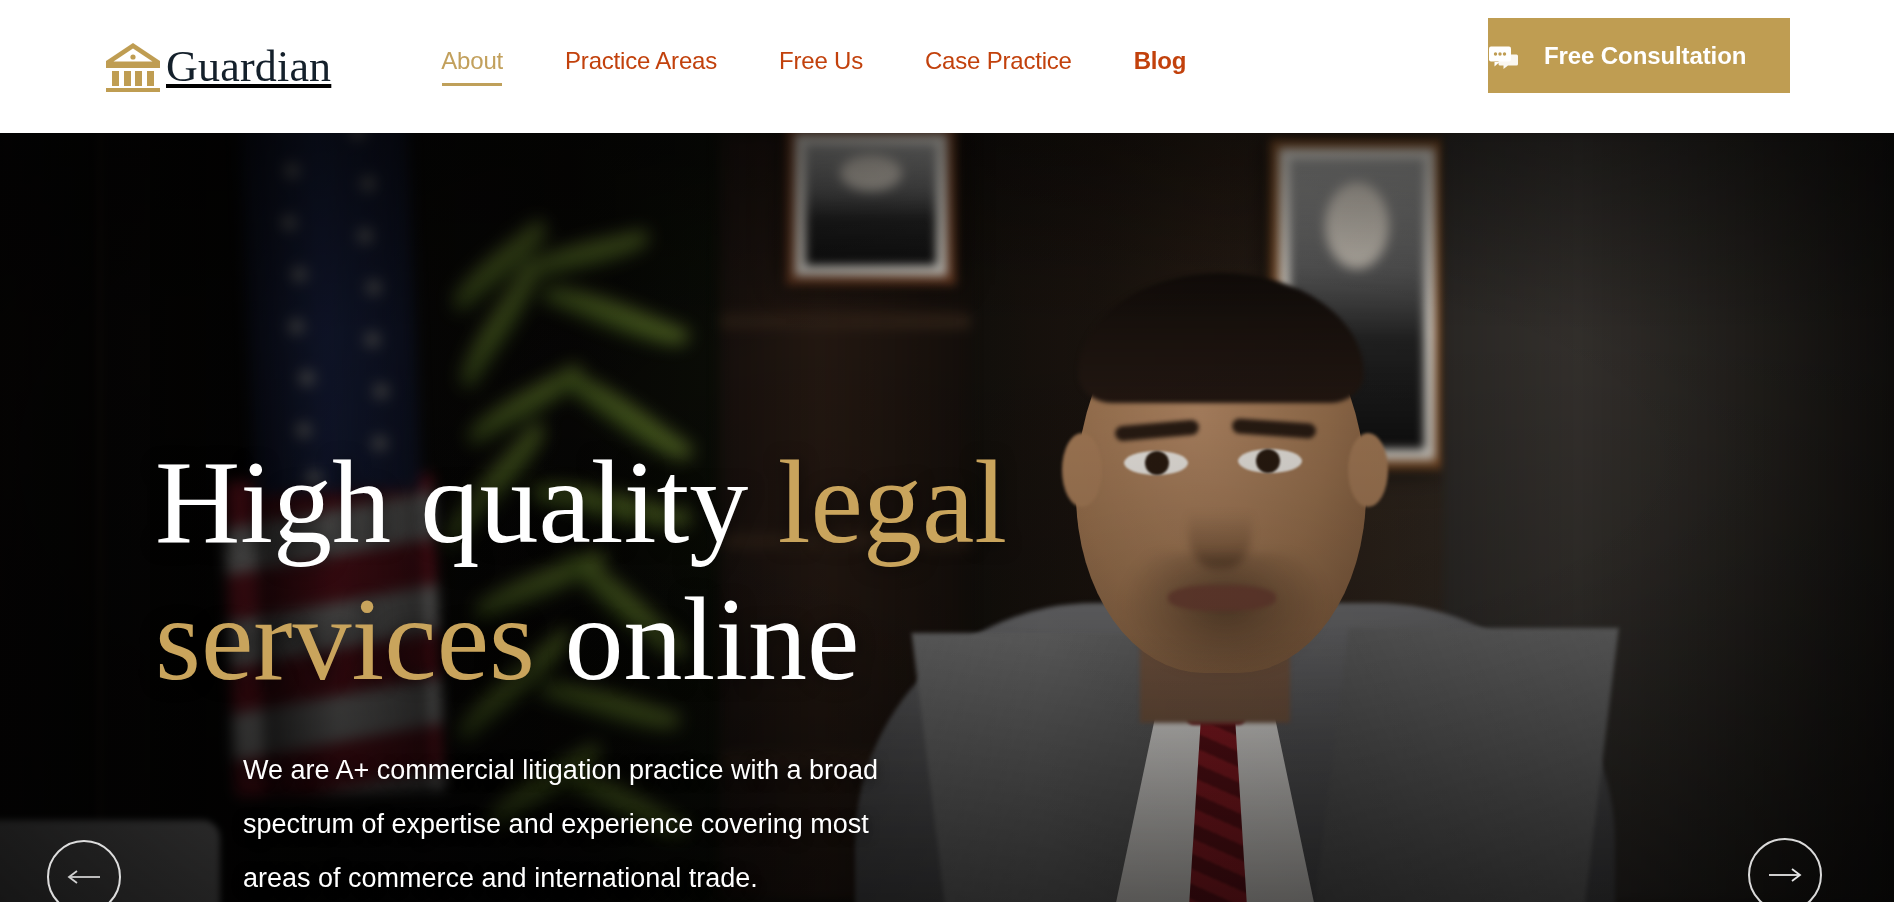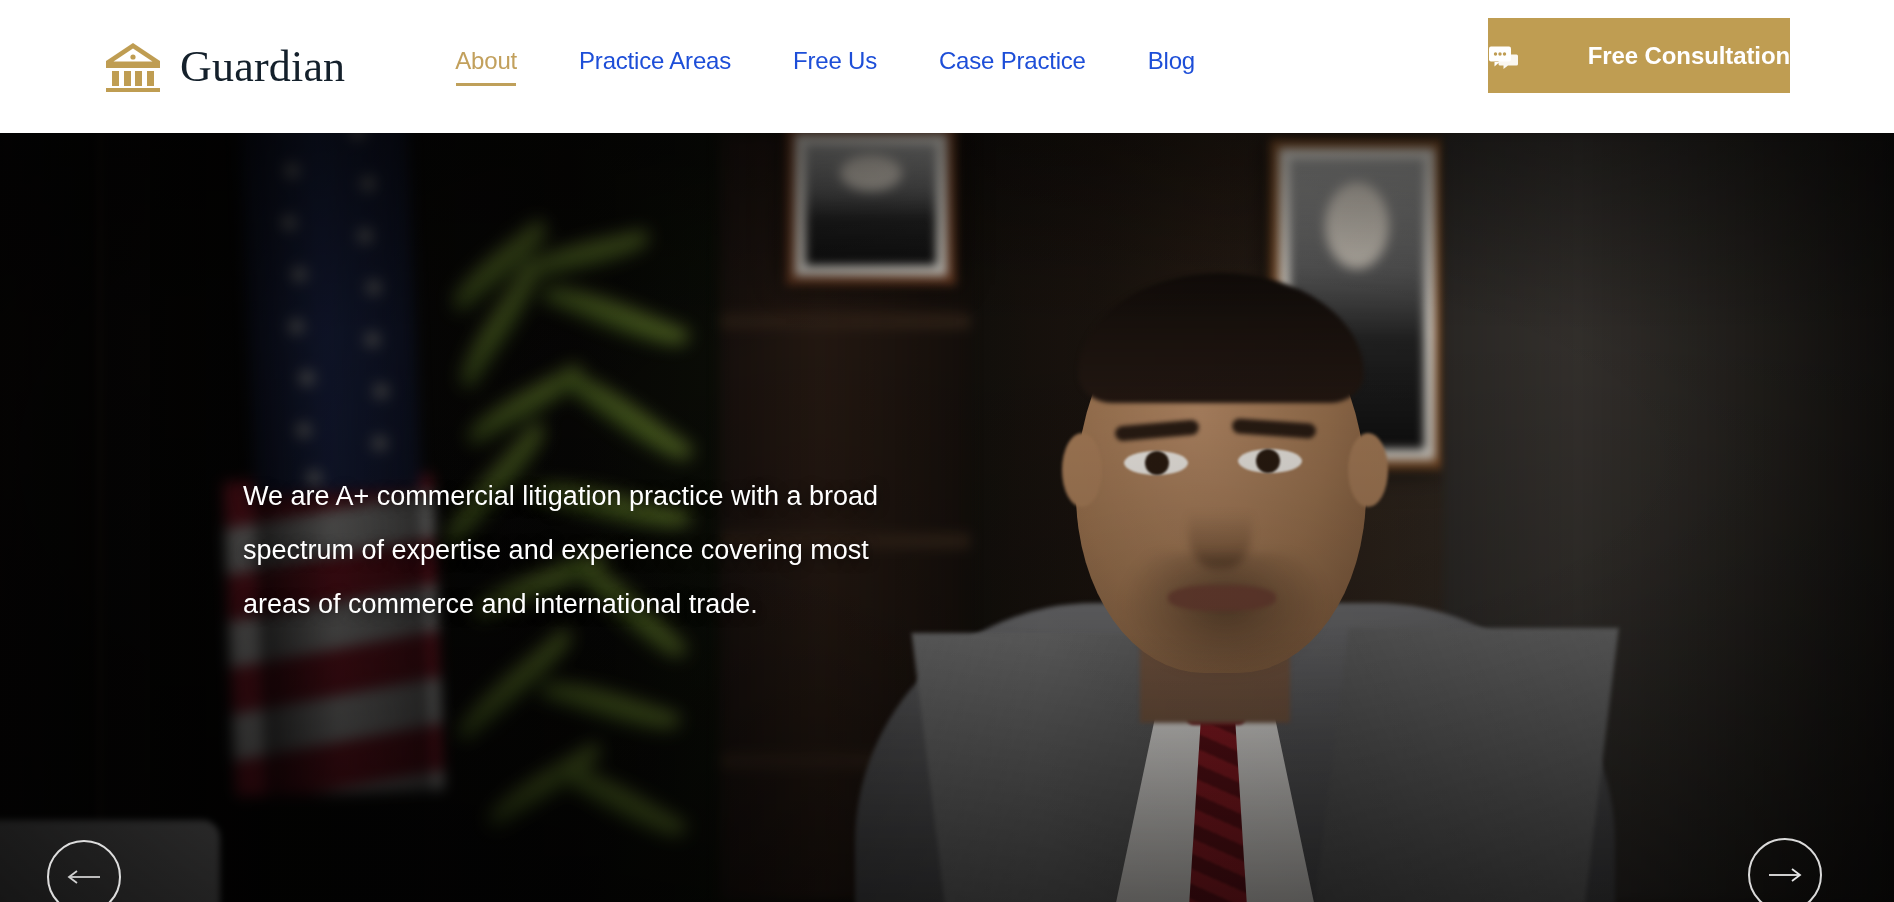--- a/index.html
+++ b/index.html
@@ -14,63 +14,64 @@
   .header{
     position:absolute; top:0; left:0;
     width:1894px; height:133px;
     background:#ffffff;
     display:flex; align-items:center;
     z-index:50;
   }
   .logo-wrap{
     display:flex; align-items:center;
     margin-left:104px;
-    gap:18px;
+    gap:4px;
+    text-decoration:underline;
   }
   .logo-icon{ width:58px; height:52px; display:block; flex:none; }
   .logo-text{
     font-family:"Liberation Serif", serif;
     font-size:44px;
     color:#14202b;
     letter-spacing:0.2px;
     line-height:1;
     font-weight:400;
   }
 
   .nav{
     display:flex; align-items:center;
     margin-left:110px;
     gap:0;
   }
   .nav-item{
     position:relative;
     font-size:24px;
-    color:#1d4ed8;
+    color:#c2410c;
     padding:0 0 11px 0;
     margin-right:62px;
     cursor:pointer;
     white-space:nowrap;
     letter-spacing:-0.2px;
   }
-  .nav-item:last-child{ margin-right:0; }
+  .nav-item:last-child{ margin-right:0;font-weight:bold; }
   .nav-item.active{ color:#c2a05c; }
   .nav-item.active::after{
     content:"";
     position:absolute;
     left:1px; bottom:0;
     width:calc(100% - 2px); height:3px;
     background:#bfa05a;
   }
 
   .cta-btn{
     position:absolute;
     left:1488px; top:18px;
     width:302px; height:75px;
     background:#bf9d52;
-    display:flex; align-items:center; justify-content:space-between;
+    display:flex; align-items:center; justify-content:flex-start;
     gap:26px;
     cursor:pointer;
     border:none;
   }
   .cta-icon{ width:30px; height:24px; display:block; flex:none; margin-top:2px;}
   .cta-label{
     font-size:24px; color:#ffffff; font-weight:700;
     letter-spacing:-0.1px; white-space:nowrap;
   }
 
@@ -510,20 +511,28 @@
       <div class="nose"></div>
       <div class="beard"></div>
       <div class="mouth"></div>
     </div>
 
     <div class="laptop"></div>
     <div class="hero-vignette"></div>
   </div>
 
   <div class="hero-content">
+    <h1 class="hero-title">
+      <div>
+        <span>High quality </span><span class="gold">legal</span>
+      </div>
+      <div>
+        <span class="gold">services</span><span> online</span>
+      </div>
+    </h1>
     <p class="hero-desc">We are A+ commercial litigation practice with a broad spectrum of expertise and experience covering most areas of commerce and international trade.</p>
   </div>
 
   <div class="arrow-btn arrow-prev">
     <span>
       <svg viewBox="0 0 34 16" width="34" height="16" aria-hidden="true">
         <line x1="33" y1="8" x2="2" y2="8" stroke="#cfcfcf" stroke-width="1.8"></line>
         <polyline points="10,2 2,8 10,14" fill="none" stroke="#cfcfcf" stroke-width="1.8"></polyline>
       </svg>
     </span>

